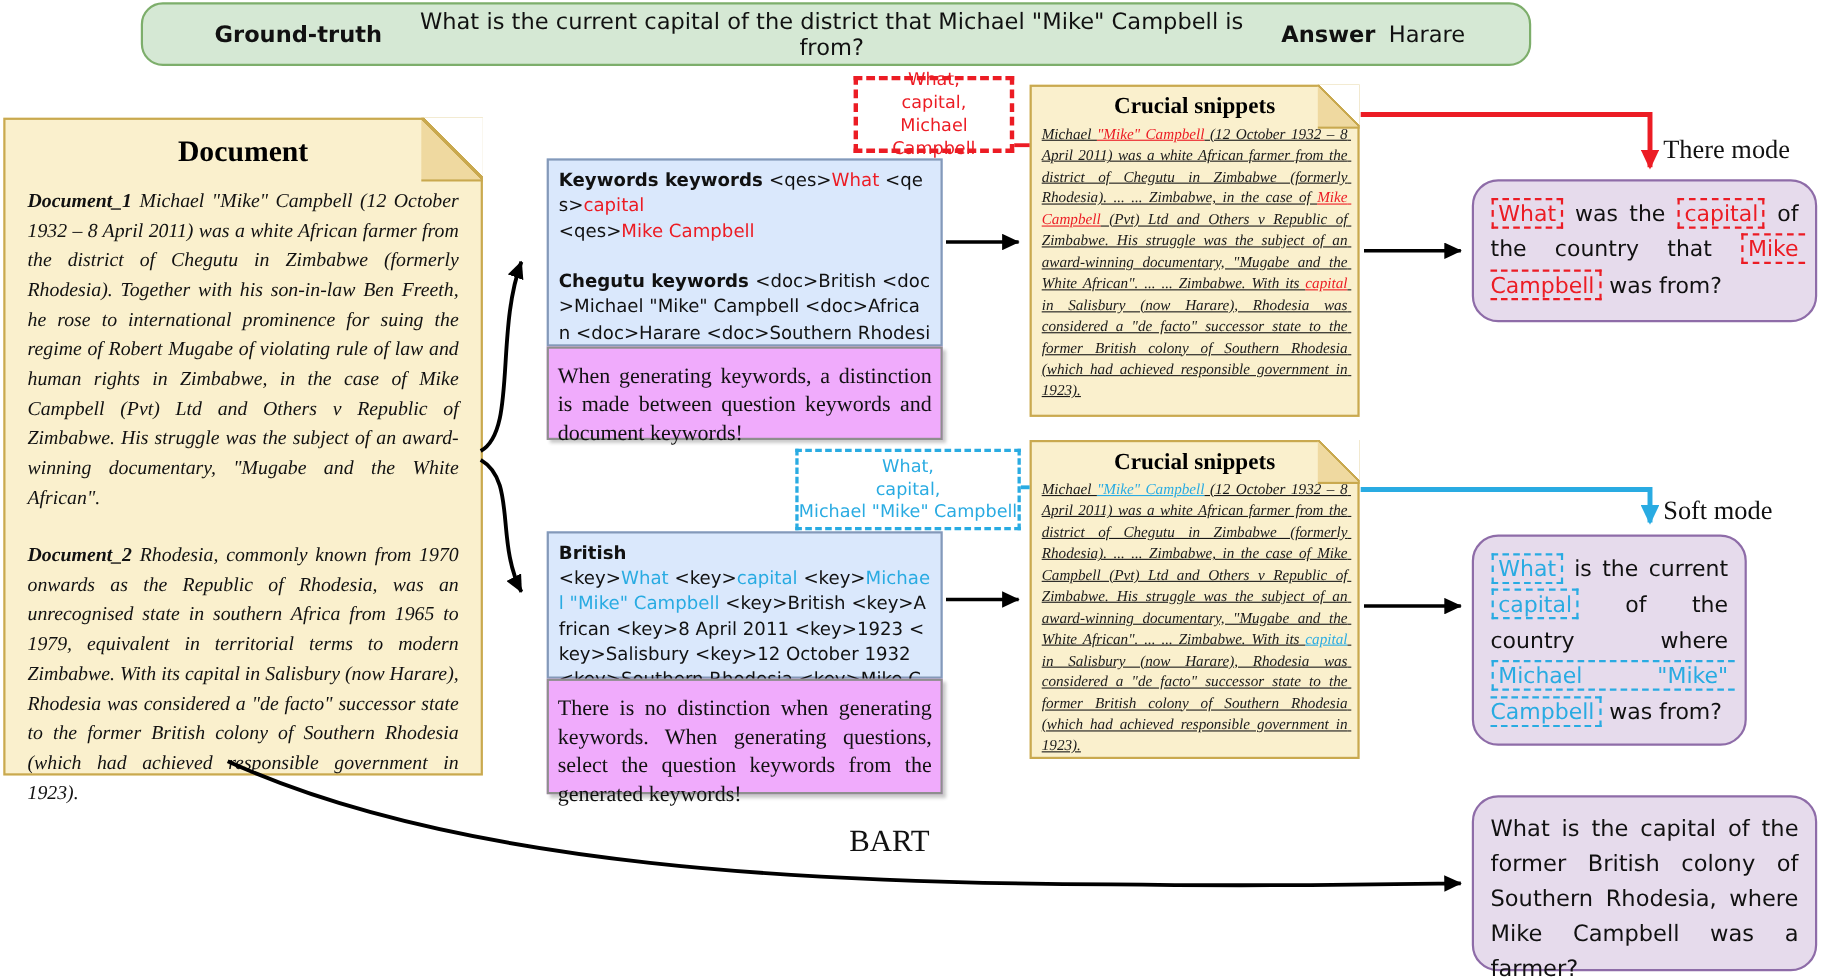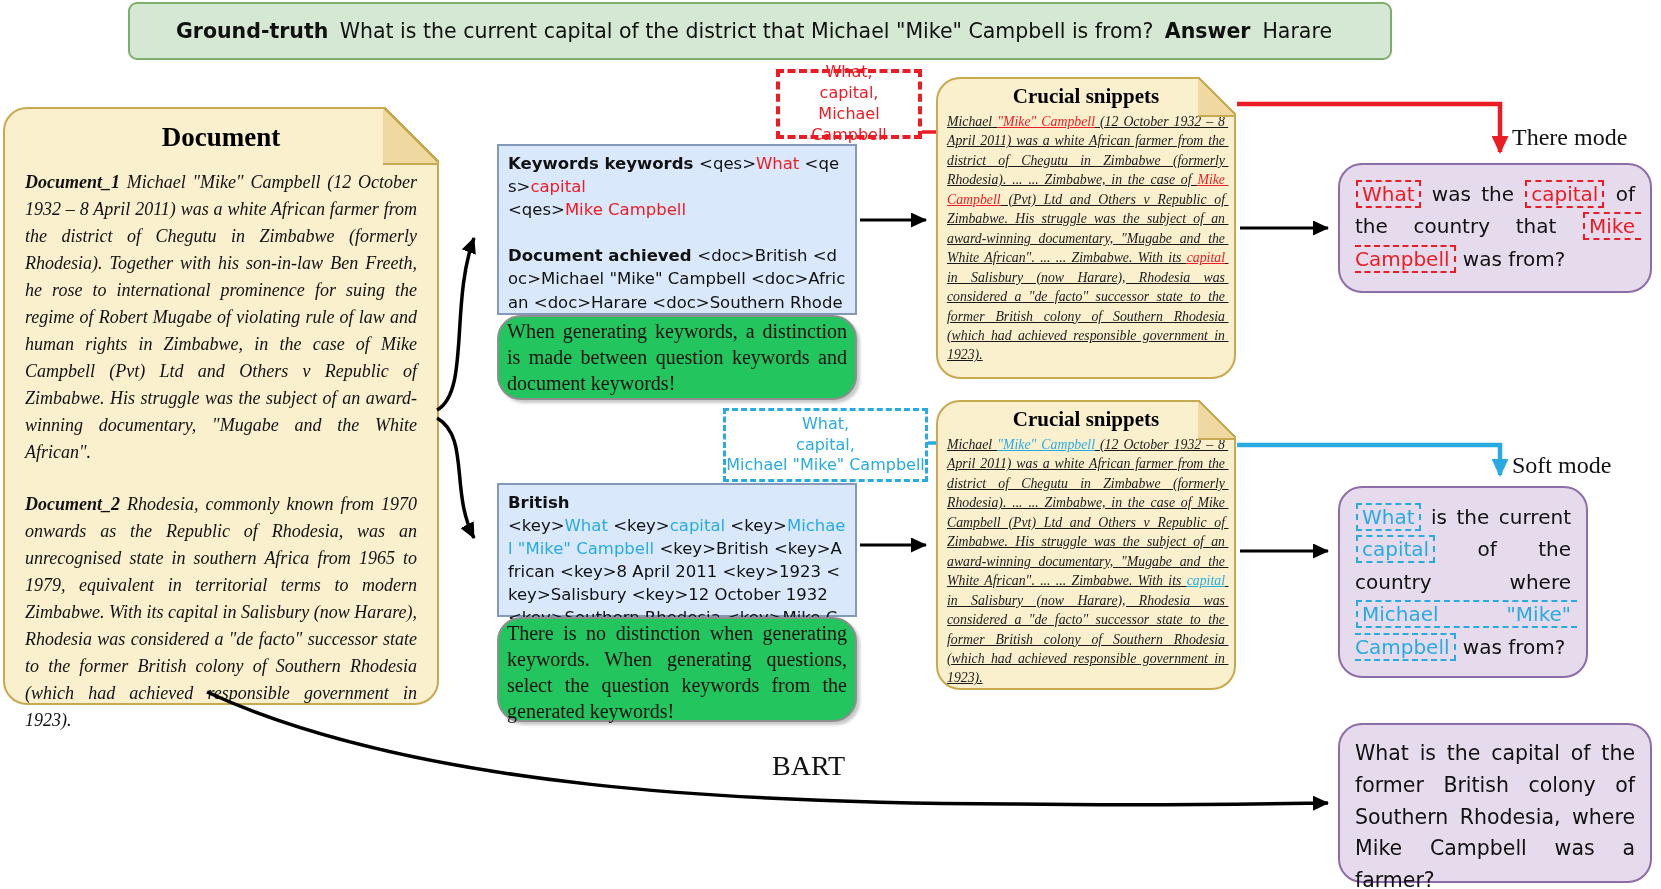--- a/index.html
+++ b/index.html
@@ -1,40 +1,40 @@
 <!DOCTYPE html>
 <html><head>
 <meta charset="utf-8">
 <style>
   html,body{margin:0;padding:0;background:#ffffff;}
   #stage{position:relative;width:1661px;height:889px;background:#fff;overflow:hidden;
          font-family:"DejaVu Sans",sans-serif;}
 
   
   .abs{position:absolute;box-sizing:border-box;}
-  .serif{font-family:"Liberation Serif","DejaVu Serif",serif;border-radius:24px;}
+  .serif{font-family:"Liberation Serif","DejaVu Serif",serif;}
   .comic{font-family:"DejaVu Sans",sans-serif;}
   .rich{white-space:pre-wrap;}
 
   
   .s-b{font-weight:700;}
   .s-i{font-style:italic;}
   .s-bi{font-weight:700;font-style:italic;}
   .s-r{color:#EC1C24;}
   .s-c{color:#29ABE2;}
   .s-u{text-decoration:underline;}
   .s-ru{color:#EC1C24;text-decoration:underline;}
   .s-cu{color:#29ABE2;text-decoration:underline;}
   .s-kr{color:#EC1C24;border:2.5px dashed #EC1C24;padding:0 4px;margin:0 1px;}
   .s-kc{color:#29ABE2;border:2.5px dashed #29ABE2;padding:0 4px;margin:0 1px;}
 
   
   .green-bar{left:128px;top:2px;width:1264px;height:58px;background:#D5E8D4;
-             border:2px solid #7DAE6B;border-radius:9px;display:flex;align-items:center;
-             padding:0 58px 0 46px;font-size:20.5px;color:#111;}
+             border:2px solid #7DAE6B;border-radius:20px;display:flex;align-items:center;
+             padding:0 58px 0 65px;font-size:20.5px;color:#111;}
   .green-bar .q{flex:1;text-align:center;padding:0 10px;}
   .green-bar b{font-weight:700;}
 
   
   .paper{background:#FAF0CD;border:2px solid #C9A94F;}
   .fold{position:absolute;top:-2px;right:-2px;
         background:linear-gradient(45deg,#EFD9A0 48.5%,#C9A94F 48.5% 52%,#ffffff 52%);
         border-bottom:2px solid #C9A94F;}
   .doc-box{left:3px;top:107px;width:436px;height:598px;}
   .doc-title{margin-top:13px;text-align:center;font-size:27px;font-weight:700;}
@@ -44,22 +44,22 @@
   .snip-box{width:300px;}
   .snip-title{margin-top:5px;text-align:center;font-size:21px;font-weight:700;}
   .snip-body{padding:3px 9px 0 9px;font-size:13.8px;font-style:italic;line-height:1.41;
              text-align:justify;color:#1a1a1a;}
 
   
   .blue-box{background:#DAE8FC;border:2px solid #8499B9;padding:6px 9px;
             font-size:16.5px;line-height:1.4;color:#111;word-break:break-all;}
 
   
-  .note{background:#22c55e;border:2px solid #8E8E8E;box-shadow:3px 3px 3px #c9c9c9;
-        padding:1px 8px;font-size:20px;line-height:1.3;text-align:justify;color:#111;}
+  .note{background:#f0abfc;border:2px solid #8E8E8E;box-shadow:3px 3px 3px #c9c9c9;
+        padding:12px 8px;font-size:20px;line-height:1.3;text-align:justify;color:#111;}
 
   
   .callout{display:flex;align-items:center;justify-content:center;text-align:center;
            background:#fff;font-size:16px;line-height:1.3;white-space:pre-line;}
   .callout.red{border:4px dashed #EC1C24;color:#EC1C24;}
   .callout.cyan{border:3.5px dashed #29ABE2;color:#29ABE2;}
 
   
   .purple{background:#E6DBEC;border:2.5px solid #8E6CA8;border-radius:24px;
           padding:13px 15px;font-size:20px;line-height:1.62;color:#111;
@@ -88,21 +88,21 @@
     <div class="doc-title">Document</div>
     <div class="doc-body">
       <p class="rich"><span class="s-bi">Document_1</span><span class="s-i"> Michael "Mike" Campbell (12 October 1932 – 8 April 2011) was a white African farmer from the district of Chegutu in Zimbabwe (formerly Rhodesia). Together with his son-in-law Ben Freeth, he rose to international prominence for suing the regime of Robert Mugabe of violating rule of law and human rights in Zimbabwe, in the case of Mike Campbell (Pvt) Ltd and Others v Republic of Zimbabwe. His struggle was the subject of an award-winning documentary, "Mugabe and the White African".</span></p>
       <p class="rich"><span class="s-bi">Document_2</span><span class="s-i"> Rhodesia, commonly known from 1970 onwards as the Republic of Rhodesia, was an unrecognised state in southern Africa from 1965 to 1979, equivalent in territorial terms to modern Zimbabwe. With its capital in Salisbury (now Harare), Rhodesia was considered a "de facto" successor state to the former British colony of Southern Rhodesia (which had achieved responsible government in 1923).</span></p>
     </div>
   </div>
 
   <div class="abs blue-box comic rich" style="left:497px;top:144px;width:360px;height:171px;"><span class="s-b">Keywords keywords </span><span>&lt;qes&gt;</span><span class="s-r">What </span><span>&lt;qes&gt;</span><span class="s-r">capital</span><span>
 </span><span>&lt;qes&gt;</span><span class="s-r">Mike Campbell</span><span>
 
-</span><span class="s-b">Document achieved </span><span>&lt;doc&gt;British &lt;doc&gt;Michael "Mike" Campbell &lt;doc&gt;African &lt;doc&gt;Harare &lt;doc&gt;Southern Rhodesia &lt;doc&gt;Zimbabwe &lt;doc&gt;1923 &lt;doc&gt;Chegutu &lt;doc&gt;12 October 1932 &lt;doc&gt;8 April 2011 &lt;doc&gt;Salisbury</span></div>
+</span><span class="s-b">Chegutu keywords </span><span>&lt;doc&gt;British &lt;doc&gt;Michael "Mike" Campbell &lt;doc&gt;African &lt;doc&gt;Harare &lt;doc&gt;Southern Rhodesia &lt;doc&gt;Zimbabwe &lt;doc&gt;1923 &lt;doc&gt;Chegutu &lt;doc&gt;12 October 1932 &lt;doc&gt;8 April 2011 &lt;doc&gt;Salisbury</span></div>
 
   <div class="abs note serif" style="left:497px;top:315px;width:360px;height:85px;">When generating keywords, a distinction is made between question keywords and document keywords!</div>
 
   <div class="abs callout red comic" style="left:776px;top:69px;width:146px;height:70px;">What,
 capital,
 Michael Campbell</div>
 
   <div class="abs paper snip-box serif" style="left:936px;top:77px;height:302px;">
     <div class="fold" style="width:38px;height:38px;"></div>
     <div class="snip-title">Crucial snippets</div>

